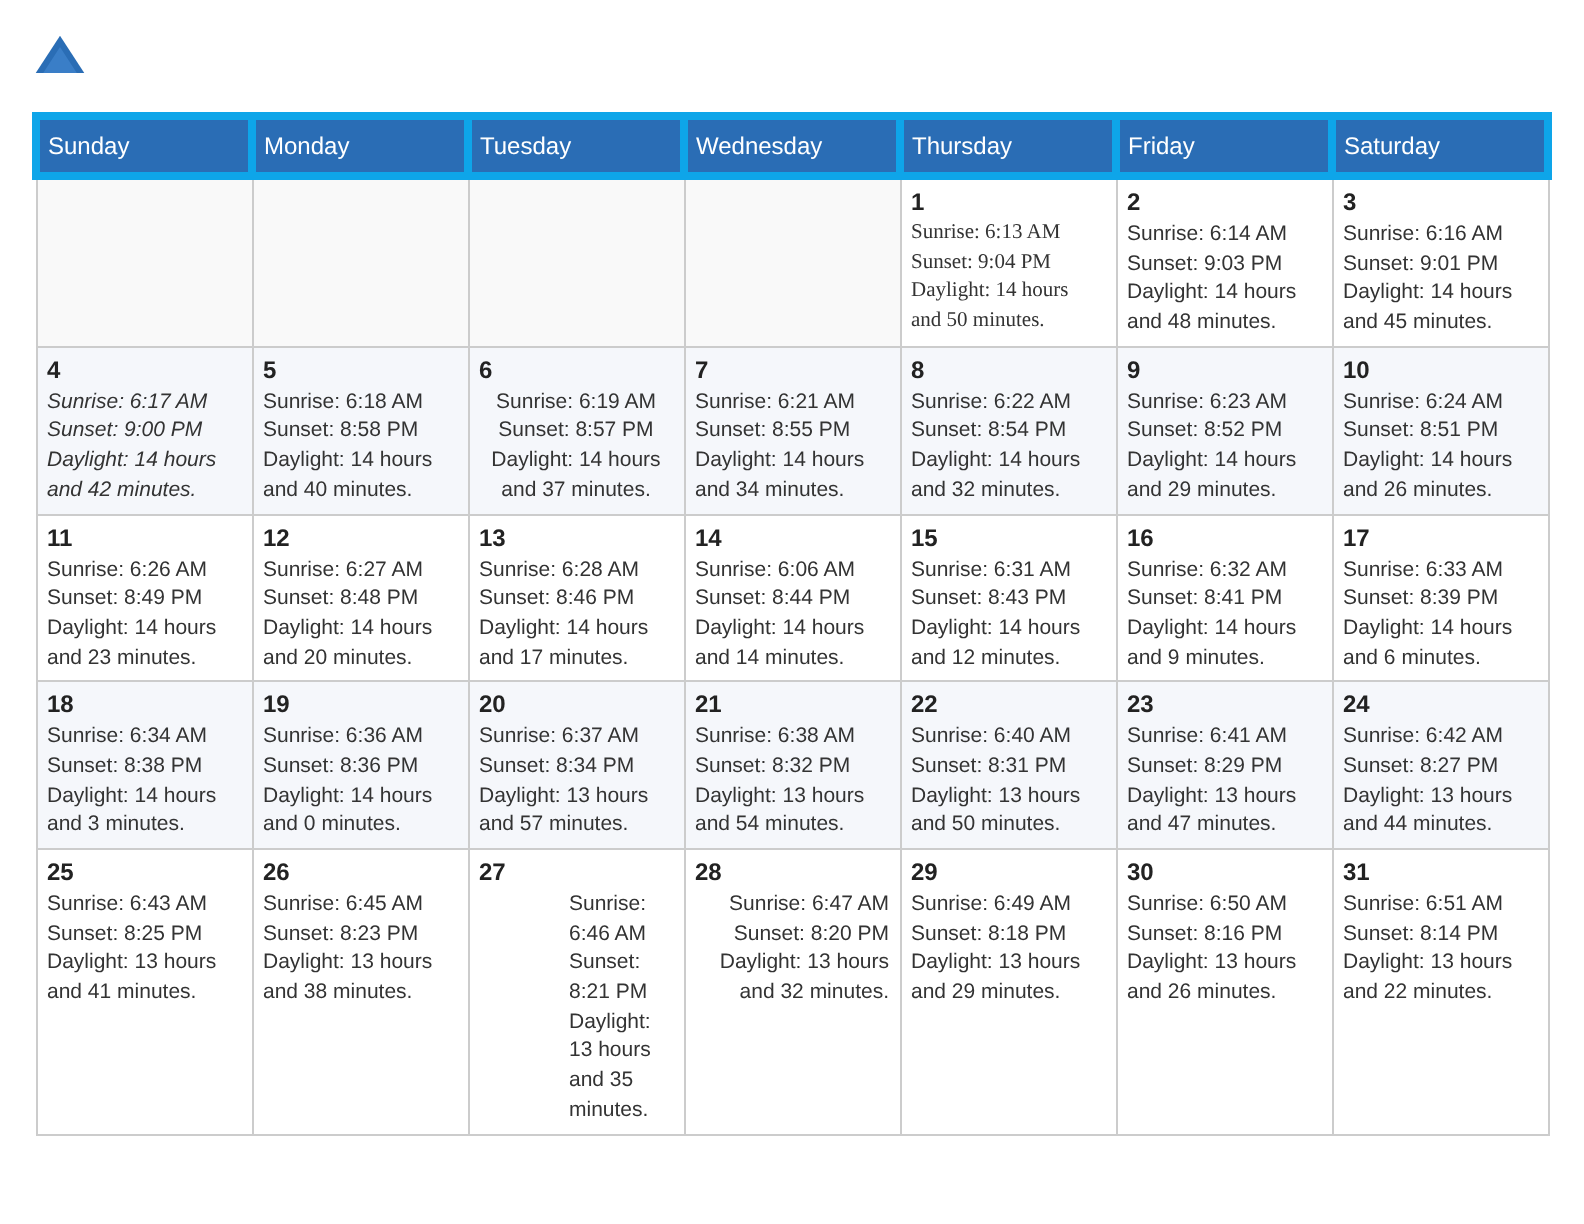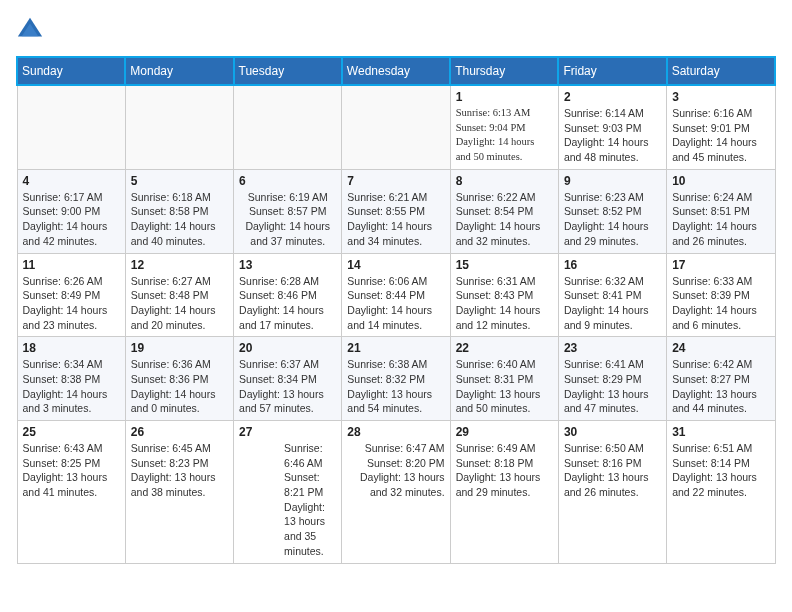--- a/index.html
+++ b/index.html
@@ -49,21 +49,21 @@
       border-collapse: collapse;
       font-size: 11px;
     }
     .calendar th {
       background: #2a6db5;
       color: #fff;
       padding: 6px 4px;
       text-align: left;
       font-weight: normal;
       font-size: 12px;
-      border: 2px solid #0ea5e9;
+      border: 4px solid #0ea5e9;
     }
     .calendar td {
       border: 1px solid #ccc;
       vertical-align: top;
       padding: 4px 5px;
       width: calc(100% / 7);
       height: 80px;
       background: #fff;
     }
     .calendar td.empty {
@@ -140,21 +140,21 @@
           <div class="day-number">3</div>
           <div class="day-info" style="white-space: pre-line;">Sunrise: 6:16 AM
 Sunset: 9:01 PM
 Daylight: 14 hours
 and 45 minutes.</div>
         </td>
       </tr>
       <tr>
         <td>
           <div class="day-number">4</div>
-          <div class="day-info" style="white-space: pre-line;">Sunrise: 6:17 AM
+          <div class="day-info" style="white-space: pre-line; font-style: italic;">Sunrise: 6:17 AM
 Sunset: 9:00 PM
 Daylight: 14 hours
 and 42 minutes.</div>
         </td>
         <td>
           <div class="day-number">5</div>
           <div class="day-info" style="white-space: pre-line;">Sunrise: 6:18 AM
 Sunset: 8:58 PM
 Daylight: 14 hours
 and 40 minutes.</div>

